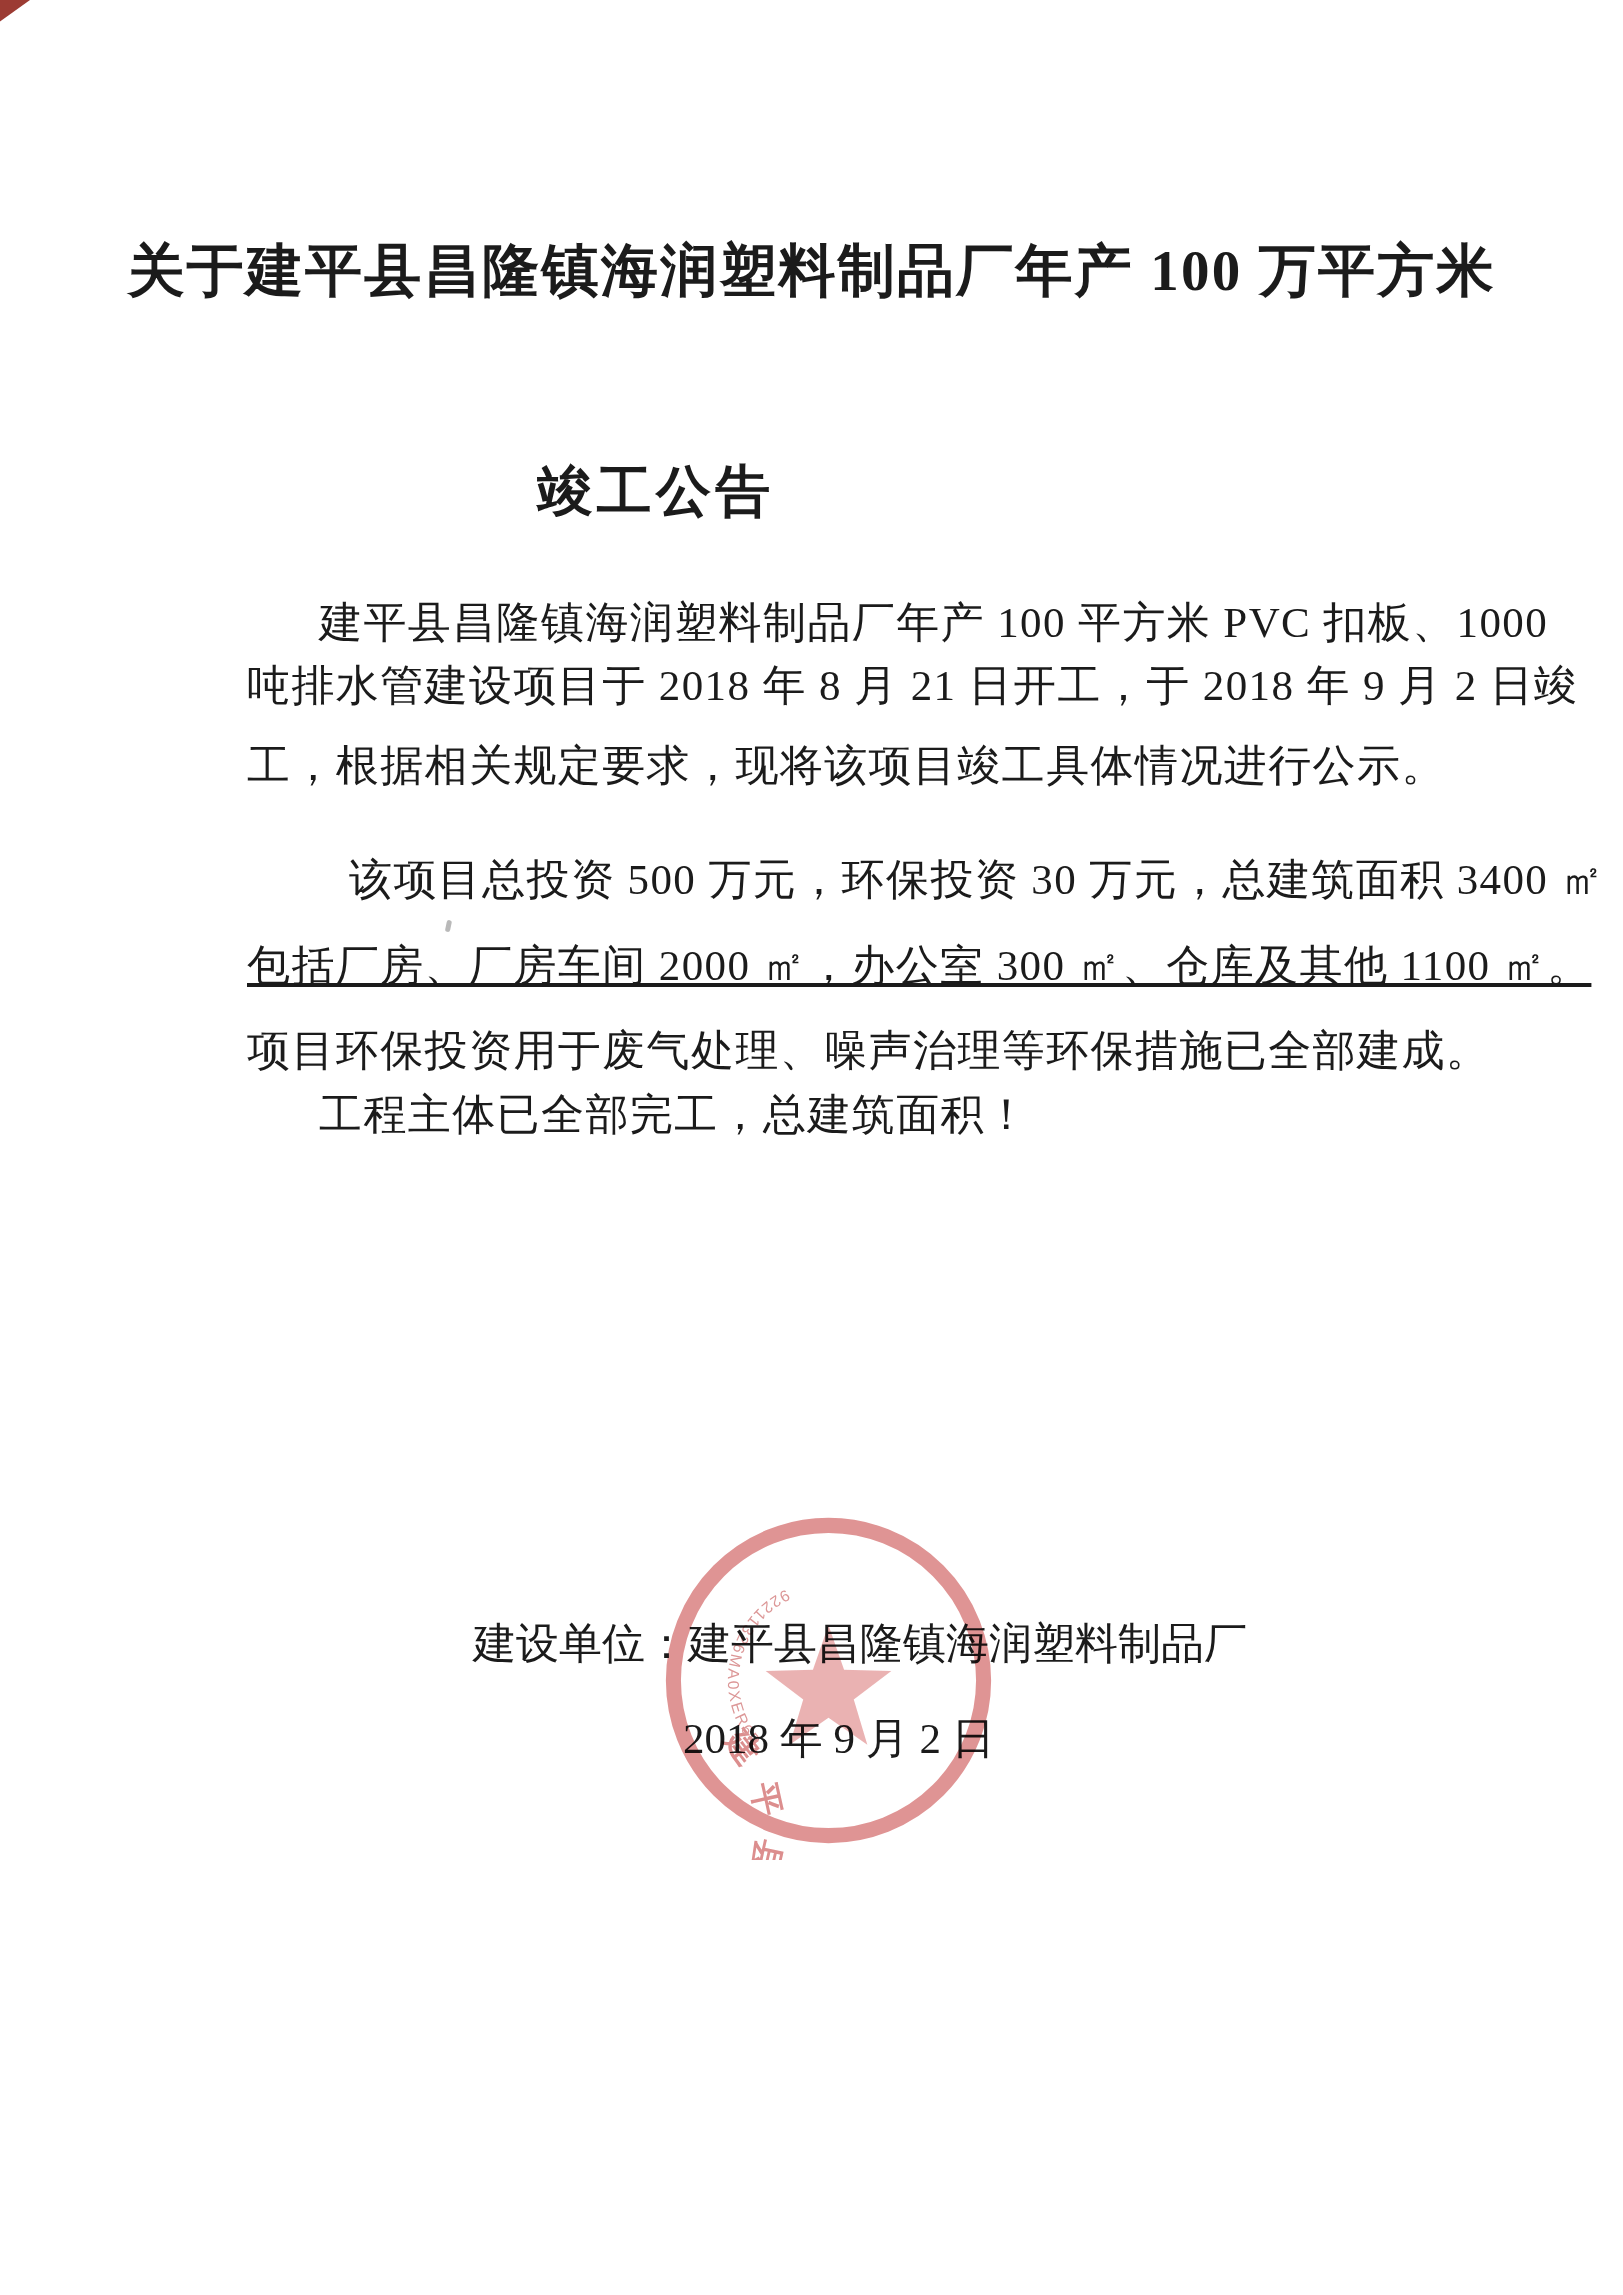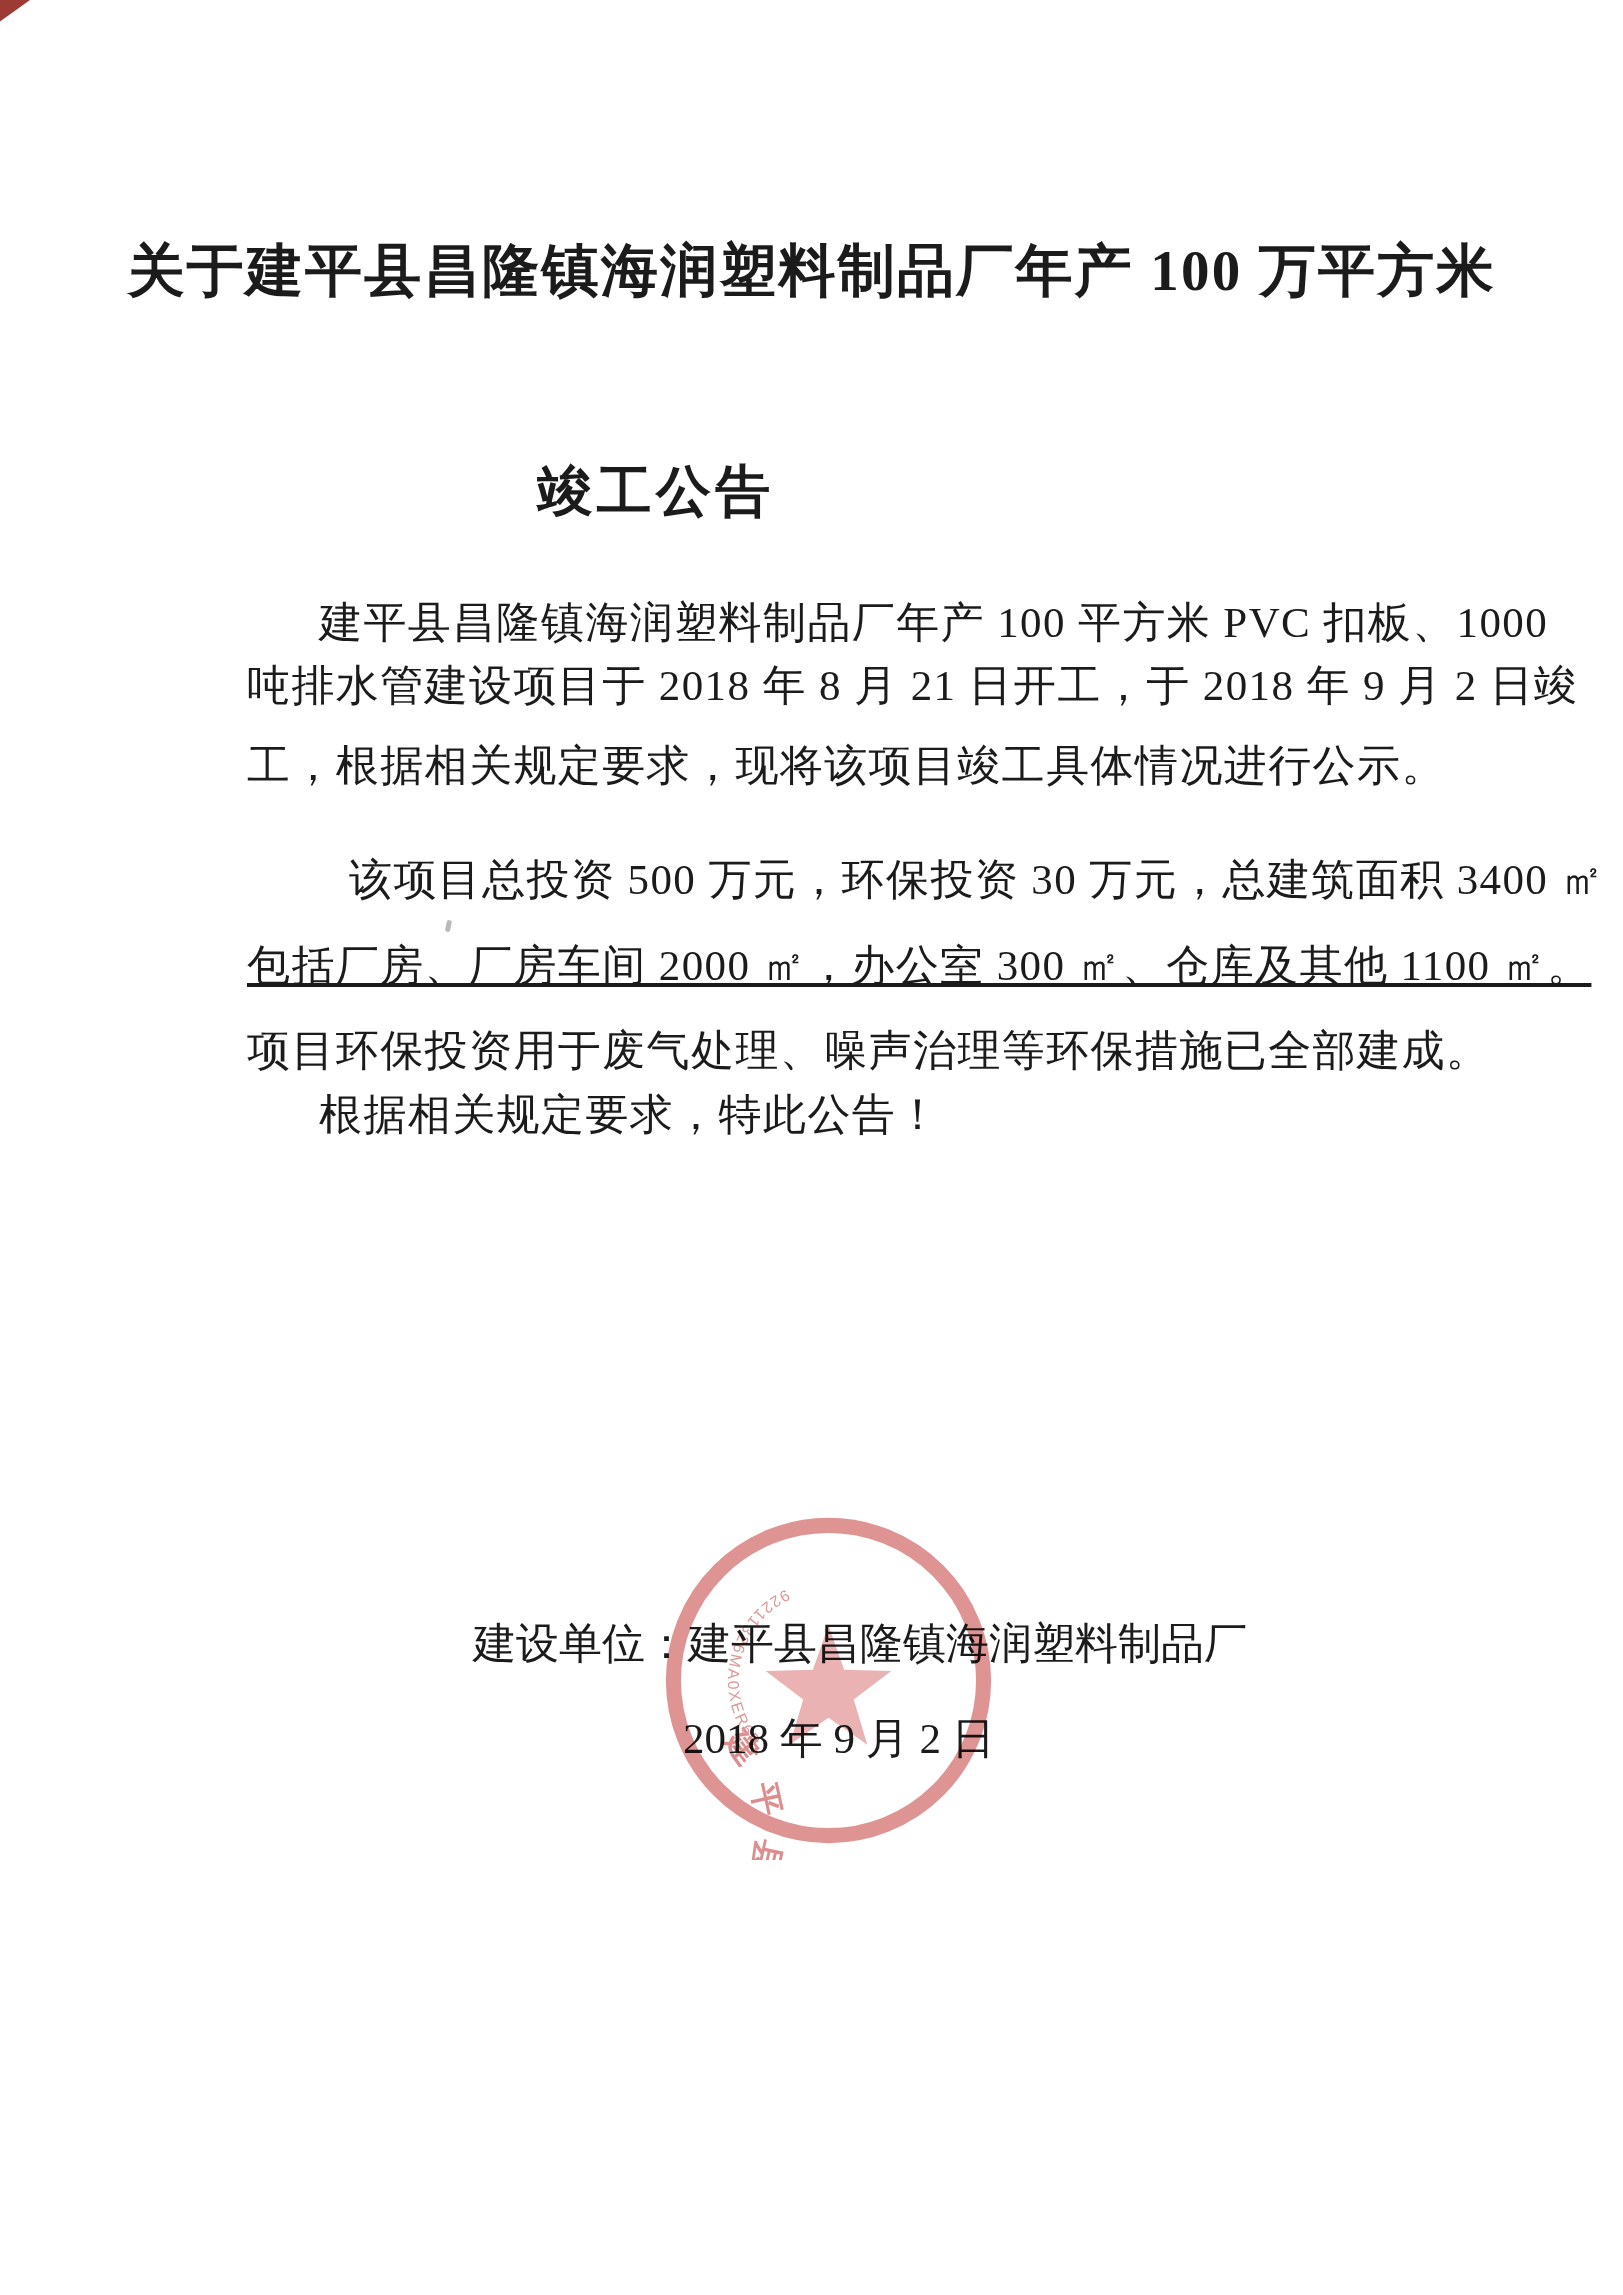--- a/index.html
+++ b/index.html
@@ -61,21 +61,21 @@
   <div class="abs title-line" style="top:231px;">关于建平县昌隆镇海润塑料制品厂年产 100 万平方米</div>
 
   <div class="abs subtitle" style="top:456px;">竣工公告</div>
 
   <div class="abs body-line" style="top:593px;left:319px;">建平县昌隆镇海润塑料制品厂年产 100 平方米 PVC 扣板、1000</div>
   <div class="abs body-line" style="top:656px;left:247px;">吨排水管建设项目于 2018 年 8 月 21 日开工，于 2018 年 9 月 2 日竣</div>
   <div class="abs body-line" style="top:736px;left:247px;">工，根据相关规定要求，现将该项目竣工具体情况进行公示。</div>
   <div class="abs body-line" style="top:850px;left:319px;margin-left:30px;">该项目总投资 500 万元，环保投资 30 万元，总建筑面积 3400 ㎡</div>
   <div class="abs body-line" style="top:936px;left:247px;text-decoration:underline;">包括厂房、厂房车间 2000 ㎡，办公室 300 ㎡、仓库及其他 1100 ㎡。</div>
   <div class="abs body-line" style="top:1021px;left:247px;">项目环保投资用于废气处理、噪声治理等环保措施已全部建成。</div>
-  <div class="abs body-line" style="top:1085px;left:319px;">根据相关规定要求，特此公告！</div>
+  <div class="abs body-line" style="top:1085px;left:319px;">工程主体已全部完工，总建筑面积！</div>
 
   <div class="abs sig-line" style="top:1614px;left:473px;"><span>建设单位：</span><span>建平县昌隆镇海润塑料制品厂</span></div>
 
   <div class="abs date-line" style="top:1709px;left:683px;">2018 年 9 月 2 日</div>
 
   <svg class="seal" viewBox="-250 -250 500 500">
     <defs>
       <path id="seal-name-arc" d="M -147.2,85 A 170,170 0 1 1 -147.4,84.8" fill="none"></path>
       <path id="seal-code-arc" d="M -59.2,-126.9 A 140,140 0 0 0 -36.2,135.2" fill="none"></path>
     </defs>

